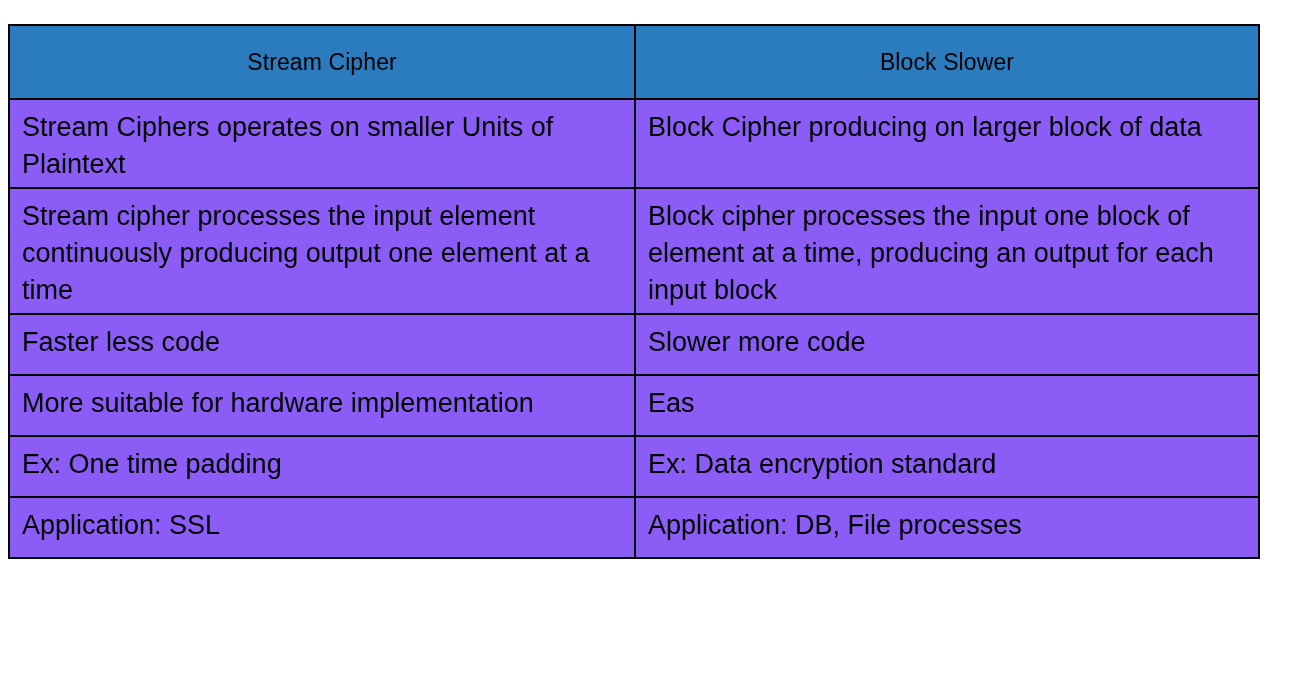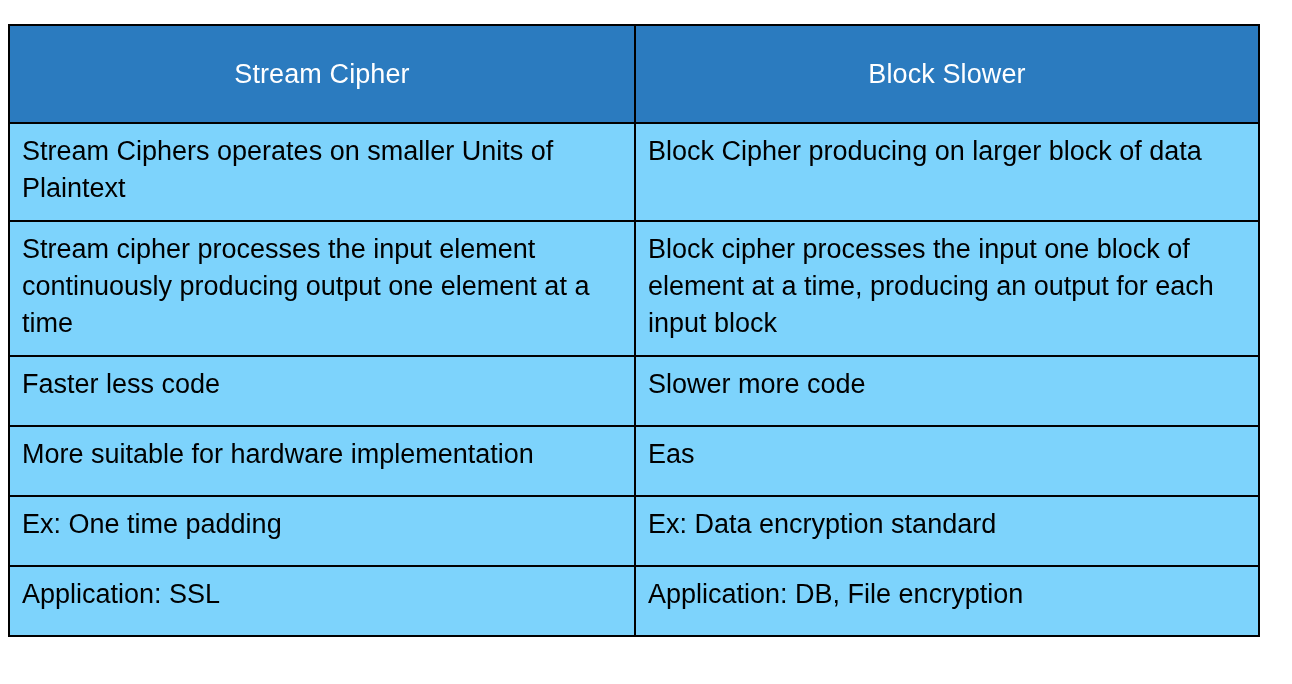--- a/index.html
+++ b/index.html
@@ -32,36 +32,36 @@
   .compare-table col.col-right { width: 624px; }
 
   .compare-table th,
   .compare-table td {
     border: 2px solid #000000;
     vertical-align: top;
     text-align: left;
   }
   .compare-table thead th {
     background: #2B7BBF;
-    color: #ffffff;
+    color: #000000;
     font-weight: normal;
-    font-size: 27px;
+    font-size: 23px;
     line-height: 32px;
     text-align: center;
     height: 64px;
-    padding: 16px;
+    padding: 4px;
     vertical-align: middle;
     letter-spacing: 0.1px;
   }
   .compare-table tbody td {
     color: #000000;
     font-size: 27px;
     line-height: 37px;
-    padding: 9px 12px 13px 12px;
-    background: #7dd3fc;
+    padding: 9px 12px 4px 12px;
+    background: #8b5cf6;
   }
   .row-tall td { height: 96px; margin-left: 16px; }
   .row-med  td { height: 52px; }
   .row-one  td { height: 46px; }
   .cell-text {
     display: block;
     white-space: pre-line;
   }
 </style>
 </head>
@@ -132,20 +132,20 @@
         <td>
           <span class="cell-text">Ex: Data encryption standard</span>
         </td>
       </tr>
 
       <tr class="row-one">
         <td>
           <span class="cell-text">Application: SSL</span>
         </td>
         <td>
-          <span class="cell-text">Application: DB, File encryption</span>
+          <span class="cell-text">Application: DB, File processes</span>
         </td>
       </tr>
 
     </tbody>
   </table>
 
 </div>
 
 </body></html>

